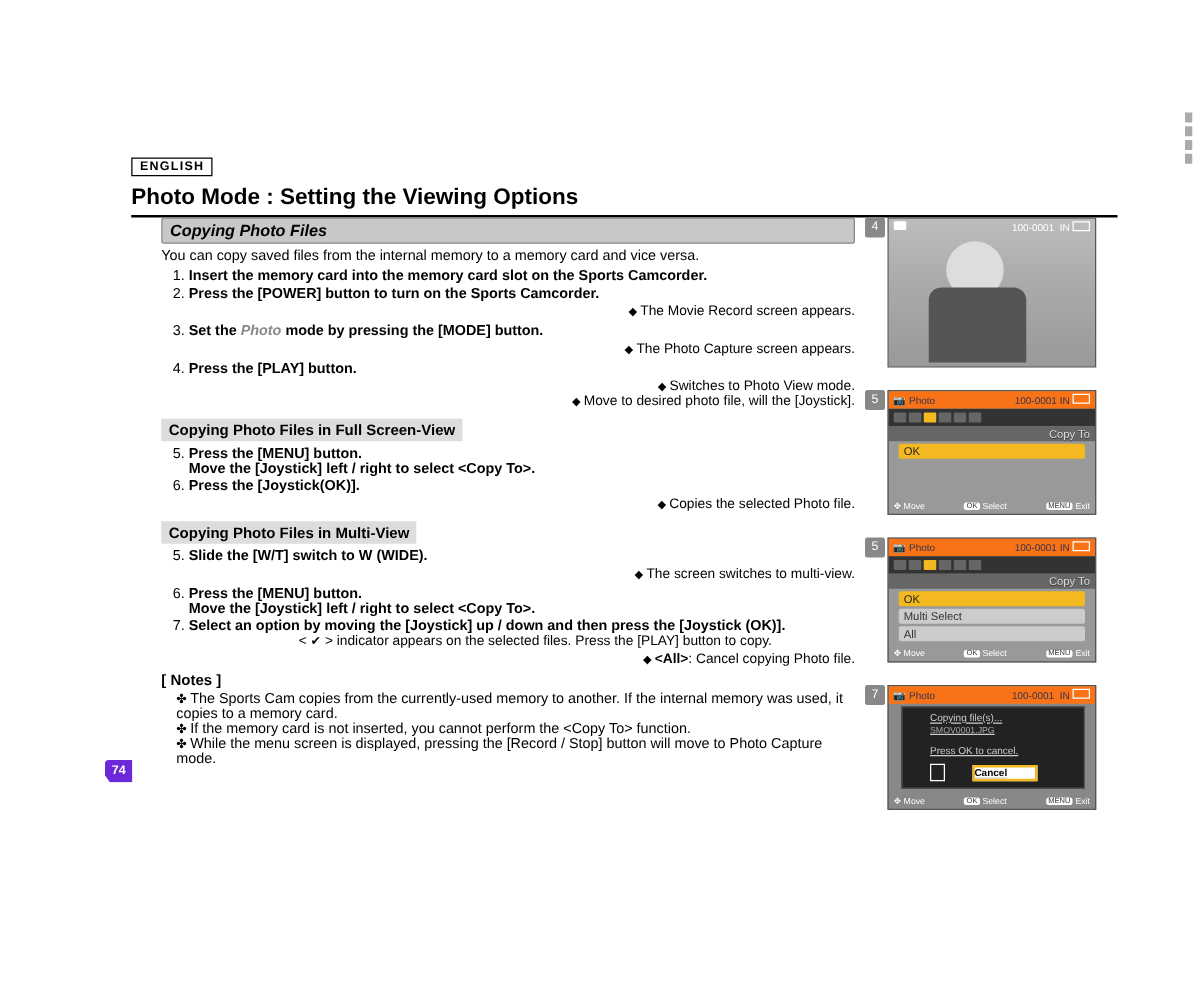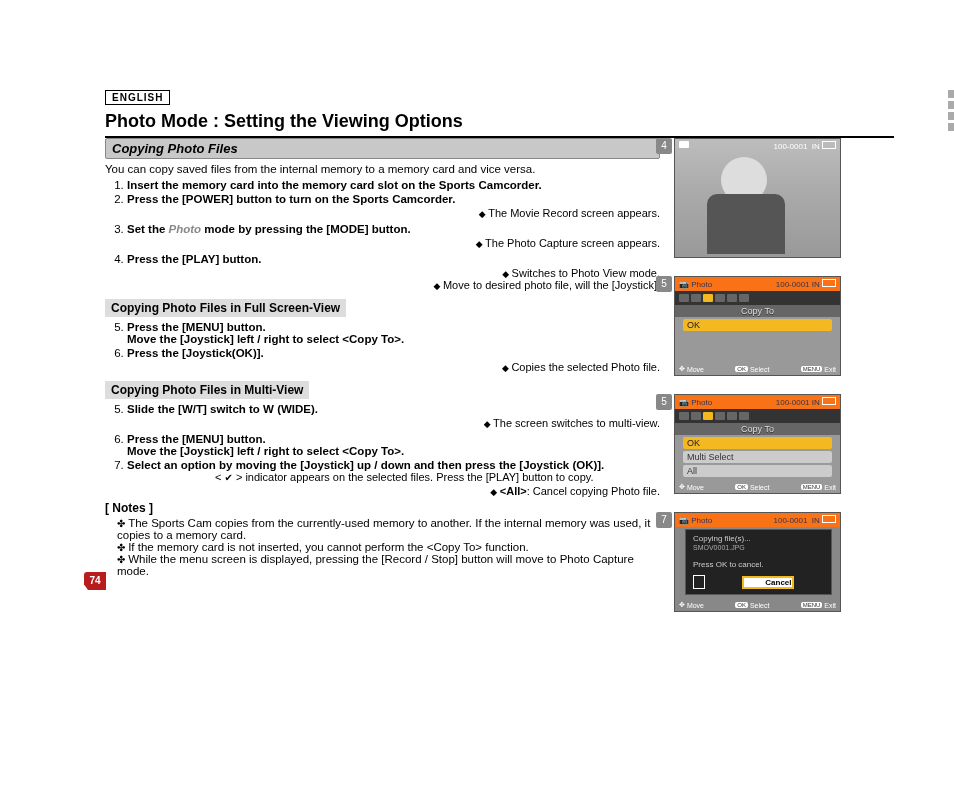--- a/index.html
+++ b/index.html
@@ -18,30 +18,32 @@
     position: relative;
   }
   .language-tag {
     border: 1px solid #000;
     display: inline-block;
     padding: 1px 6px;
     font-size: 10px;
     font-weight: bold;
     letter-spacing: 1px;
     margin-bottom: 6px;
+    margin-top: 36px;
   }
   .page-title {
     font-size: 18px;
     font-weight: bold;
     border-bottom: 2px solid #000;
     padding-bottom: 4px;
   }
   .content-row {
     display: flex;
-    gap: 14px;
+    gap: 26px;
+    margin-left: 24px;
   }
   .left-col {
     flex: 0 0 555px;
   }
   .right-col {
     flex: 0 0 180px;
     display: flex;
     flex-direction: column;
     gap: 18px;
   }
@@ -114,21 +116,21 @@
   .notes-list li::before {
     content: "✤ ";
     font-size: 10px;
   }
   .page-number {
     position: absolute;
     left: 84px;
     bottom: 62px;
     width: 22px;
     height: 18px;
-    background: #b91c1c;
+    background: #6d28d9;
     color: #fff;
     font-size: 10px;
     font-weight: bold;
     text-align: center;
     line-height: 18px;
     border-radius: 3px 0 0 3px;
     clip-path: polygon(0 0, 100% 0, 100% 100%, 18% 100%, 0 68%);
   }
   .gray {
     color: #888;
@@ -215,21 +217,21 @@
     padding: 1px 4px;
     align-items: center;
   }
   .menu-tabs span {
     width: 10px;
     height: 8px;
     background: #666;
     border-radius: 1px;
   }
   .menu-title {
-    text-align: center;
+    text-align: right;
     font-size: 9px;
     color: #ddd;
     padding: 1px 4px;
     background: #666;
     text-shadow: 0 1px 0 #333;
   }
   .menu-item {
     background: #ccc;
     color: #333;
     margin: 2px 8px;
@@ -269,34 +271,35 @@
     background: #888;
   }
   .dialog {
     position: absolute;
     left: 10px;
     right: 8px;
     top: 16px;
     bottom: 16px;
     background: #222;
     border: 1px solid #555;
-    padding: 4px 7px;
+    padding: 4px 22px;
     font-size: 8px;
     color: #ccc;
+    text-decoration: underline;
   }
   .dialog small {
     font-size: 7px;
     color: #aaa;
   }
   .cancel-btn {
     background: #fff;
     color: #000;
     border: 2px solid #f4b820;
     font-size: 8px;
-    text-align: right;
+    text-align: left;
     width: 48px;
     margin: 4px auto 0;
     padding: 0;
     font-weight: bold;
   }
   .cam-icon {
     display: inline-block;
     width: 10px;
     height: 7px;
     background: #fff;

